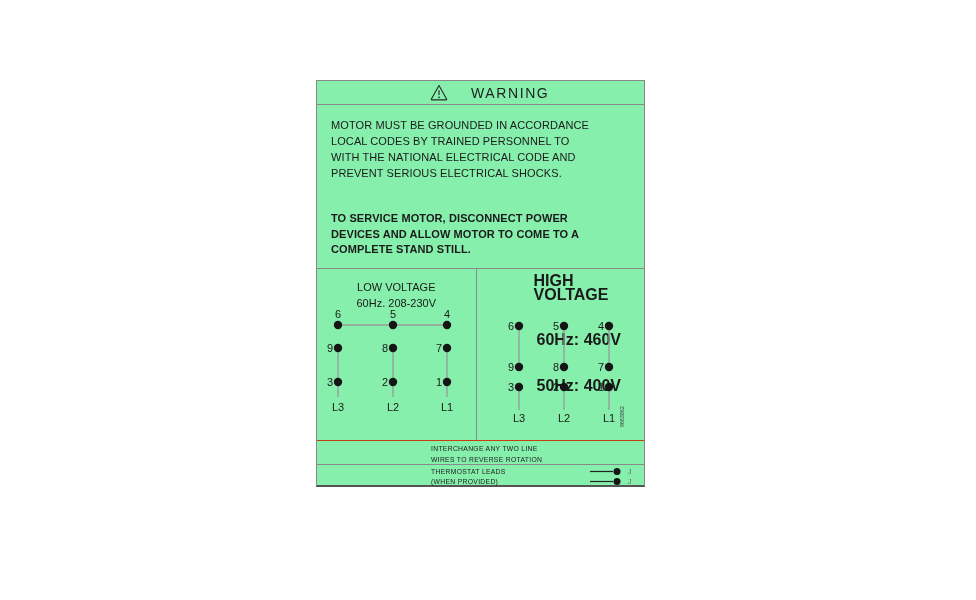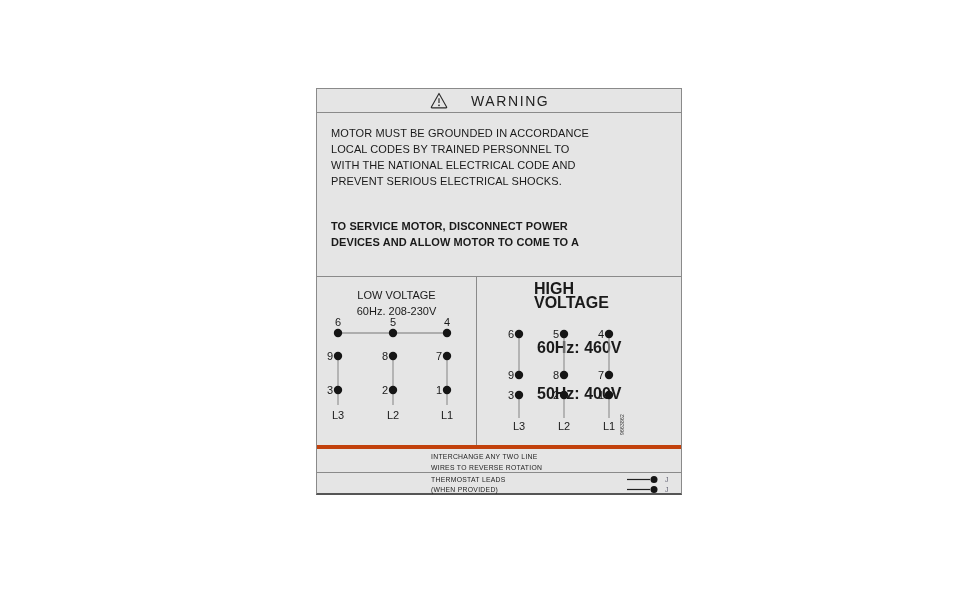--- a/index.html
+++ b/index.html
@@ -1,30 +1,30 @@
 <!DOCTYPE html>
 <html><head>
 <meta charset="utf-8">
 <style>
   html,body{margin:0;padding:0;background:#ffffff;}
   *{box-sizing:border-box;}
   .stage{position:relative;width:976px;height:600px;background:#ffffff;overflow:hidden;
          font-family:"Liberation Sans",sans-serif;color:#1a1a1a;}
-  .label-box{position:absolute;left:316px;top:88px;width:366px;height:407px;
-             border:1px solid #8a8a8a;border-bottom:2px solid #555;background:#e5e5e5;}
+  .label-box{position:absolute;left:316px;top:80px;width:329px;height:407px;
+             border:1px solid #8a8a8a;border-bottom:2px solid #555;background:#86efac;}
   
   .hdr{height:24px;border-bottom:1px solid #8a8a8a;display:flex;align-items:center;}
   .hdr .tri{margin-left:113px;width:18px;height:17px;flex:0 0 auto;}
   .hdr .ttl{margin-left:23px;font-size:14px;letter-spacing:1.6px;color:#1f1f1f;}
   
   .wtext{height:164px;border-bottom:1px solid #8a8a8a;padding:13px 12px 0 14px;}
   .wtext .ln{font-size:11px;line-height:15.9px;white-space:nowrap;letter-spacing:0.1px;}
   .para2{margin-top:29px;font-weight:bold;}
   
-  .diag{height:172px;border-bottom:4px solid #c2410c;display:flex;}
+  .diag{height:172px;border-bottom:1px solid #c2410c;display:flex;}
   .panel{position:relative;height:100%;}
   .panel.lv{width:160px;border-right:1px solid #8a8a8a;}
   .panel.hv{width:168px;}
   .dtitle-lv{position:absolute;left:0;top:10px;width:100%;text-align:center;font-size:11px;line-height:16px;}
   .dtitle-hv{position:absolute;left:57px;top:5px;font-size:16px;line-height:13.5px;font-weight:bold;}
   .dtitle-hv .sub{padding-left:3px;margin-top:32px;}
   .panel svg{position:absolute;left:0;top:0;}
   .pn{position:absolute;left:142px;top:158px;font-size:5px;color:#333;
       transform:rotate(-90deg);transform-origin:0 0;white-space:nowrap;letter-spacing:0.2px;}
   
@@ -55,20 +55,21 @@
     <div class="wtext">
       <div>
         <div class="ln">MOTOR MUST BE GROUNDED IN ACCORDANCE</div>
         <div class="ln">LOCAL CODES BY TRAINED PERSONNEL TO</div>
         <div class="ln">WITH THE NATIONAL ELECTRICAL CODE AND</div>
         <div class="ln">PREVENT SERIOUS ELECTRICAL SHOCKS.</div>
       </div>
       <div class="para2">
         <div class="ln">TO SERVICE MOTOR, DISCONNECT POWER</div>
         <div class="ln">DEVICES AND ALLOW MOTOR TO COME TO A</div>
+        <div class="ln">COMPLETE STAND STILL.</div>
       </div>
     </div>
 
     <div class="diag">
       <div class="panel lv" id="lv-panel">
         <div class="dtitle-lv">
           <div>LOW VOLTAGE</div>
           <div>60Hz. 208-230V</div>
         </div>
       <svg width="159" height="172">

